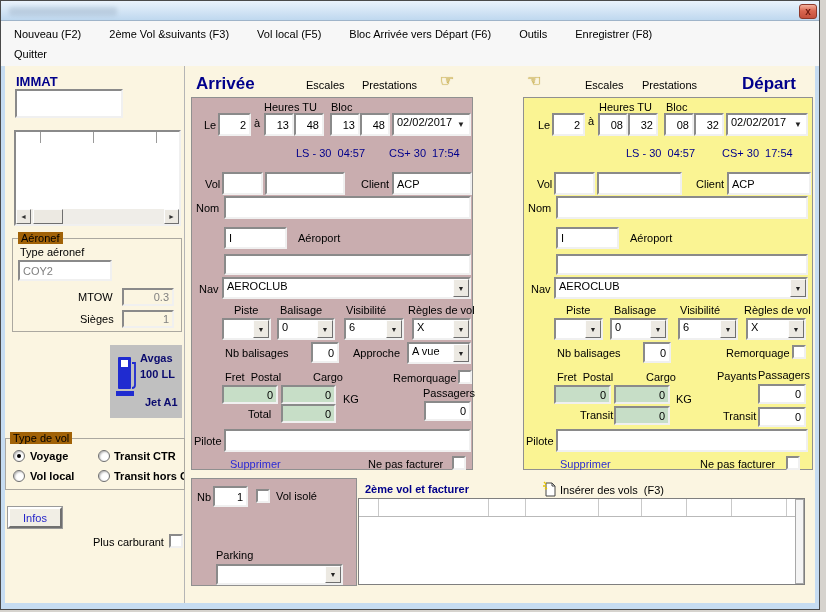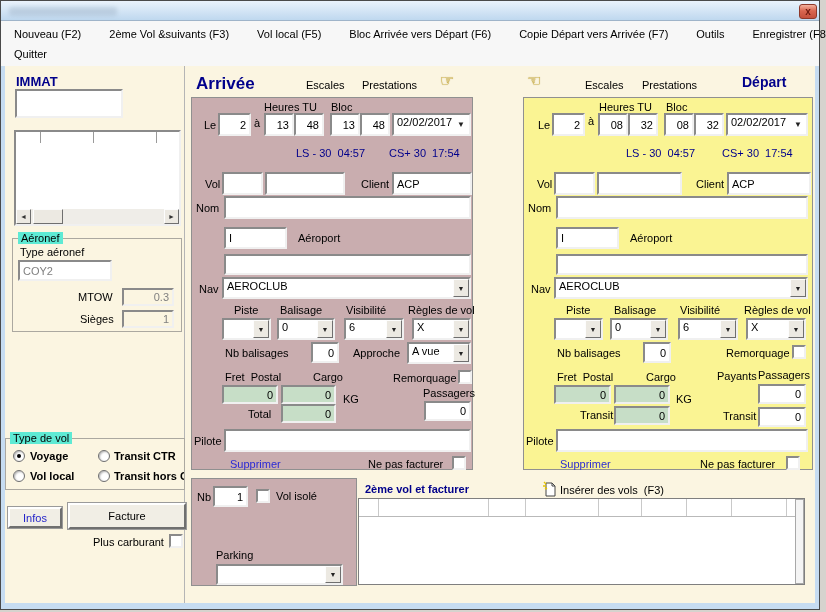--- a/index.html
+++ b/index.html
@@ -25,21 +25,21 @@
   .creambg{background:#FBF5E1}
   .greenbg{background:#C7DEC7}
   .combo{position:absolute;display:flex;background:#fff;border:2px solid;border-color:#8A8A8A #F0F0F0 #F0F0F0 #8A8A8A}
   .combo .val{flex:1;padding:1px 3px;overflow:hidden;white-space:nowrap}
   .combo .arrow{width:16px;background:#ECE9E2;border:1px solid;border-color:#FDFDFD #6F6F6F #6F6F6F #FDFDFD;display:flex;align-items:center;justify-content:center;font-size:7px;color:#222}
   .combo.flat .arrow{background:#fff;border:none;font-size:8px}
   .chk{position:absolute;width:14px;height:14px;background:#fff;border:2px solid;border-color:#8A8A8A #F0F0F0 #F0F0F0 #8A8A8A}
   .radio{position:absolute;width:12px;height:12px;border-radius:50%;background:#fff;border:1px solid #6E6E6E;box-shadow:inset 1px 1px 2px rgba(0,0,0,.3)}
   .radio.on::after{content:"";position:absolute;left:3px;top:3px;width:4px;height:4px;border-radius:50%;background:#000}
   .groupbox{position:absolute;border:1px solid #ABA8A0}
-  .grouplabel{position:absolute;background:#5eead4;padding:0 3px}
+  .grouplabel{position:absolute;background:#a16207;padding:0 3px}
   .btn3d{position:absolute;background:#F1EEE5;border:2px solid;border-color:#FFFFFF #6F6F6F #6F6F6F #FFFFFF;box-shadow:0 0 0 1px #9a9a9a;display:flex;align-items:center;justify-content:center;font:inherit}
   .panelA{position:absolute;background:#C9ADAF;border:1px solid #909090}
   .panelD{position:absolute;background:#FAF493;border:1px solid #909090}
   .panelB{position:absolute;background:#C9ADAF;border:1px solid #909090}
   .lbl{position:absolute;white-space:pre}
   .link{color:#2A2AD4}
   .hand{position:absolute;color:#D9B42A;font-size:16px;text-shadow:0 0 1px #7a6410}
   .listbox{position:absolute;background:#fff;border:2px solid;border-color:#8A8A8A #F0F0F0 #F0F0F0 #8A8A8A}
   .tick{position:absolute;top:0;width:1px;height:11px;background:#9a9a9a}
   .hscroll{position:absolute;left:0;right:0;bottom:0;height:15px;background:#EFEDE8;display:flex}
@@ -66,21 +66,20 @@
       <span>x</span>
     </div>
   </div>
 
   <div class="abs menubar" style="left:1px;top:21px;width:818px;height:60px">
     <div class="menurow" style="top:3px">
       <span class="menuitem">Nouveau (F2)</span>
       <span class="menuitem">2ème Vol &amp;suivants (F3)</span>
       <span class="menuitem">Vol local (F5)</span>
       <span class="menuitem">Bloc Arrivée vers Départ (F6)</span>
-      <span class="menuitem">Copie Départ vers Arrivée (F7)</span>
       <span class="menuitem">Outils</span>
       <span class="menuitem">Enregistrer (F8)</span>
     </div>
     <div class="menurow" style="top:23px">
       <span class="menuitem">Quitter</span>
     </div>
   </div>
 
   <div class="abs client" style="left:5px;top:66px;width:810px;height:537px"></div>
   <div class="abs frame" style="left:1px;top:66px;width:4px;height:543px"></div>
@@ -104,34 +103,44 @@
 
   <div class="groupbox" style="left:12px;top:238px;width:170px;height:94px"></div>
   <div class="grouplabel" style="left:18px;top:232px">Aéronef</div>
   <div class="lbl" style="left:20px;top:246px">Type aéronef</div>
   <input class="inp graytext" style="left: 18px; top: 260px; width: 94px; height: 21px;" value="COY2">
   <div class="lbl" style="left:78px;top:291px">MTOW</div>
   <input class="inp num graytext creambg" style="left: 122px; top: 288px; width: 52px; height: 18px;" readonly="" value="0.3">
   <div class="lbl" style="left:80px;top:313px">Sièges</div>
   <input class="inp num graytext creambg" style="left: 122px; top: 310px; width: 52px; height: 18px;" readonly="" value="1">
 
+  <div class="fuelbox" style="left:110px;top:345px;width:72px;height:73px">
+    <svg class="abs" style="left:6px;top:10px" width="22" height="52" viewBox="0 0 22 52">
+      <rect x="2" y="2" width="13" height="32" rx="1" fill="#1F2BD0"></rect>
+      <rect x="5" y="5" width="7" height="7" fill="#FFFFFF"></rect>
+      <path d="M16 8 h3 v22 q0 3 -3 3" stroke="#1F2BD0" stroke-width="1.8" fill="none"></path>
+      <rect x="0" y="36" width="18" height="5" fill="#1F2BD0"></rect>
+    </svg>
+    <div class="lbl bold" style="left:30px;top:7px;color:#0A0A6E">Avgas</div>
+    <div class="lbl bold" style="left:30px;top:23px;color:#0A0A6E">100 LL</div>
+    <div class="lbl bold" style="left:35px;top:51px;color:#0A0A6E">Jet A1</div>
+  </div>
 
   <div class="groupbox" style="left:5px;top:438px;width:180px;height:52px"></div>
   <div class="grouplabel" style="left:10px;top:432px">Type de vol</div>
   <div class="radio on" style="left:13px;top:450px"></div>
   <div class="lbl bold" style="left:30px;top:450px">Voyage</div>
   <div class="radio" style="left:98px;top:450px"></div>
   <div class="lbl bold" style="left:114px;top:450px">Transit CTR</div>
   <div class="radio" style="left:13px;top:470px"></div>
   <div class="lbl bold" style="left:30px;top:470px">Vol local</div>
   <div class="radio" style="left:98px;top:470px"></div>
   <div class="lbl bold" style="left:114px;top:470px;width:70px;overflow:hidden">Transit hors CTR</div>
 
   <div class="btn3d" style="left:8px;top:507px;width:54px;height:21px;color:#1F1FC8">Infos</div>
-  <div class="btn3d" style="left:68px;top:503px;width:118px;height:26px">Facture</div>
   <div class="lbl" style="left:93px;top:536px">Plus carburant</div>
   <div class="chk" style="left:169px;top:534px"></div>
 
   <div class="lbl navy bold" style="left:196px;top:74px;font-size:17px">Arrivée</div>
   <div class="lbl" style="left:306px;top:79px">Escales</div>
   <div class="lbl" style="left:362px;top:79px">Prestations</div>
   <div class="hand" style="left:440px;top:71px">☞</div>
 
   <div class="panelA" style="left:191px;top:97px;width:282px;height:373px">
     <div class="lbl" style="left:72px;top:3px">Heures TU</div>
@@ -214,21 +223,21 @@
     <input class="inp" style="left: 32px; top: 331px; width: 247px; height: 23px;" value="">
 
     <div class="lbl link" style="left:38px;top:360px">Supprimer</div>
     <div class="lbl" style="left:176px;top:360px">Ne pas facturer</div>
     <div class="chk" style="left:260px;top:358px"></div>
   </div>
 
   <div class="hand" style="left:527px;top:71px">☜</div>
   <div class="lbl" style="left:585px;top:79px">Escales</div>
   <div class="lbl" style="left:642px;top:79px">Prestations</div>
-  <div class="lbl navy bold" style="left:742px;top:74px;font-size:14px">Départ</div>
+  <div class="lbl navy bold" style="left:742px;top:74px;font-size:17px">Départ</div>
 
   <div class="panelD" style="left:523px;top:97px;width:290px;height:373px">
     <div class="lbl" style="left:75px;top:3px">Heures TU</div>
     <div class="lbl" style="left:142px;top:3px">Bloc</div>
     <div class="lbl" style="left:14px;top:21px">Le</div>
     <input class="inp num" style="left: 28px; top: 15px; width: 33px; height: 23px;" value="2">
     <div class="lbl" style="left:64px;top:17px">à</div>
     <input class="inp num" style="left: 74px; top: 15px; width: 30px; height: 23px;" value="08">
     <input class="inp num" style="left: 104px; top: 15px; width: 30px; height: 23px;" value="32">
     <input class="inp num" style="left: 140px; top: 15px; width: 30px; height: 23px;" value="08">

